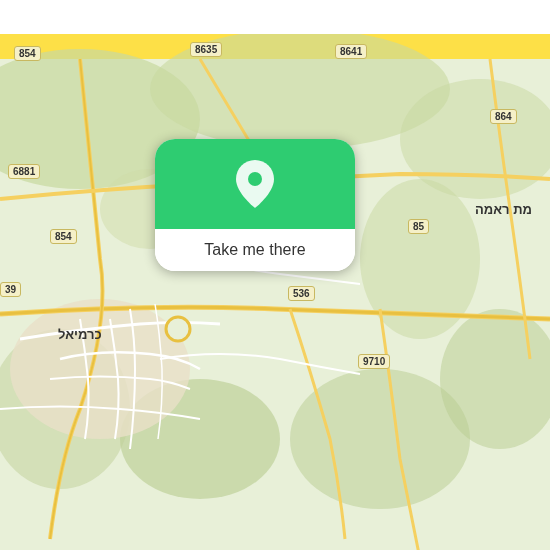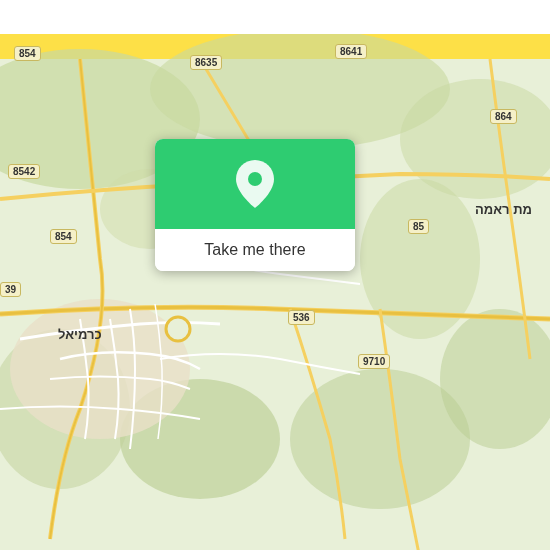--- a/index.html
+++ b/index.html
@@ -27,21 +27,21 @@
       height: 100%;
     }
 
     
     .popup-card {
       position: absolute;
       left: 155px;
       top: 105px;
       width: 200px;
       background: white;
-      border-radius: 8px;
+      border-radius: 20px;
       box-shadow: 0 2px 12px rgba(0,0,0,0.3);
       overflow: hidden;
       z-index: 10;
     }
 
     .popup-green-section {
       background: #2ecc71;
       width: 100%;
       height: 90px;
       display: flex;
@@ -178,28 +178,28 @@
     <path d="M 155 245 Q 160 275 162 310 Q 163 345 158 380" stroke="white" stroke-width="1.5" fill="none"></path>
 
     <path d="M 0 350 Q 60 345 120 350 Q 160 353 200 360" stroke="white" stroke-width="2" fill="none"></path>
     <path d="M 160 300 Q 220 290 280 300 Q 320 308 360 315" stroke="white" stroke-width="2" fill="none"></path>
     <path d="M 200 200 Q 240 210 280 215 Q 320 220 360 225" stroke="white" stroke-width="2" fill="none"></path>
 
     <circle cx="178" cy="270" r="12" stroke="#e8c040" stroke-width="3" fill="#e8f0d8"></circle>
   </svg>
 
   <div class="road-badge" style="top:12px;left:14px">854</div>
-  <div class="road-badge" style="top:21px;left:190px">8635</div>
+  <div class="road-badge" style="top:8px;left:190px">8635</div>
   <div class="road-badge" style="top:10px;left:335px">8641</div>
   <div class="road-badge" style="top:75px;left:490px">864</div>
-  <div class="road-badge" style="top:130px;left:8px">8542</div>
+  <div class="road-badge" style="top:130px;left:8px">6881</div>
   <div class="road-badge" style="top:195px;left:50px">854</div>
   <div class="road-badge" style="top:185px;left:408px;background:#f5f0c8;border-color:#c8b860;">85</div>
   <div class="road-badge" style="top:320px;left:358px">9710</div>
-  <div class="road-badge" style="top:276px;left:288px">536</div>
+  <div class="road-badge" style="top:252px;left:288px">536</div>
   <div class="road-badge" style="top:248px;left:0px">39</div>
 
   <div class="city-label hebrew-label" style="top:293px;left:58px;">כרמיאל</div>
   <div class="city-label hebrew-label" style="top:168px;left:475px;font-size:13px;">מת ראמה</div>
 
   <div class="popup-card">
     <div class="popup-green-section" style="background:#2ecc71;">
 
       <svg width="38" height="48" viewBox="0 0 38 48" xmlns="http://www.w3.org/2000/svg">
         <path d="M19 0 C8.5 0 0 8.5 0 19 C0 33.25 19 48 19 48 C19 48 38 33.25 38 19 C38 8.5 29.5 0 19 0 Z" fill="white" opacity="0.9"></path>

